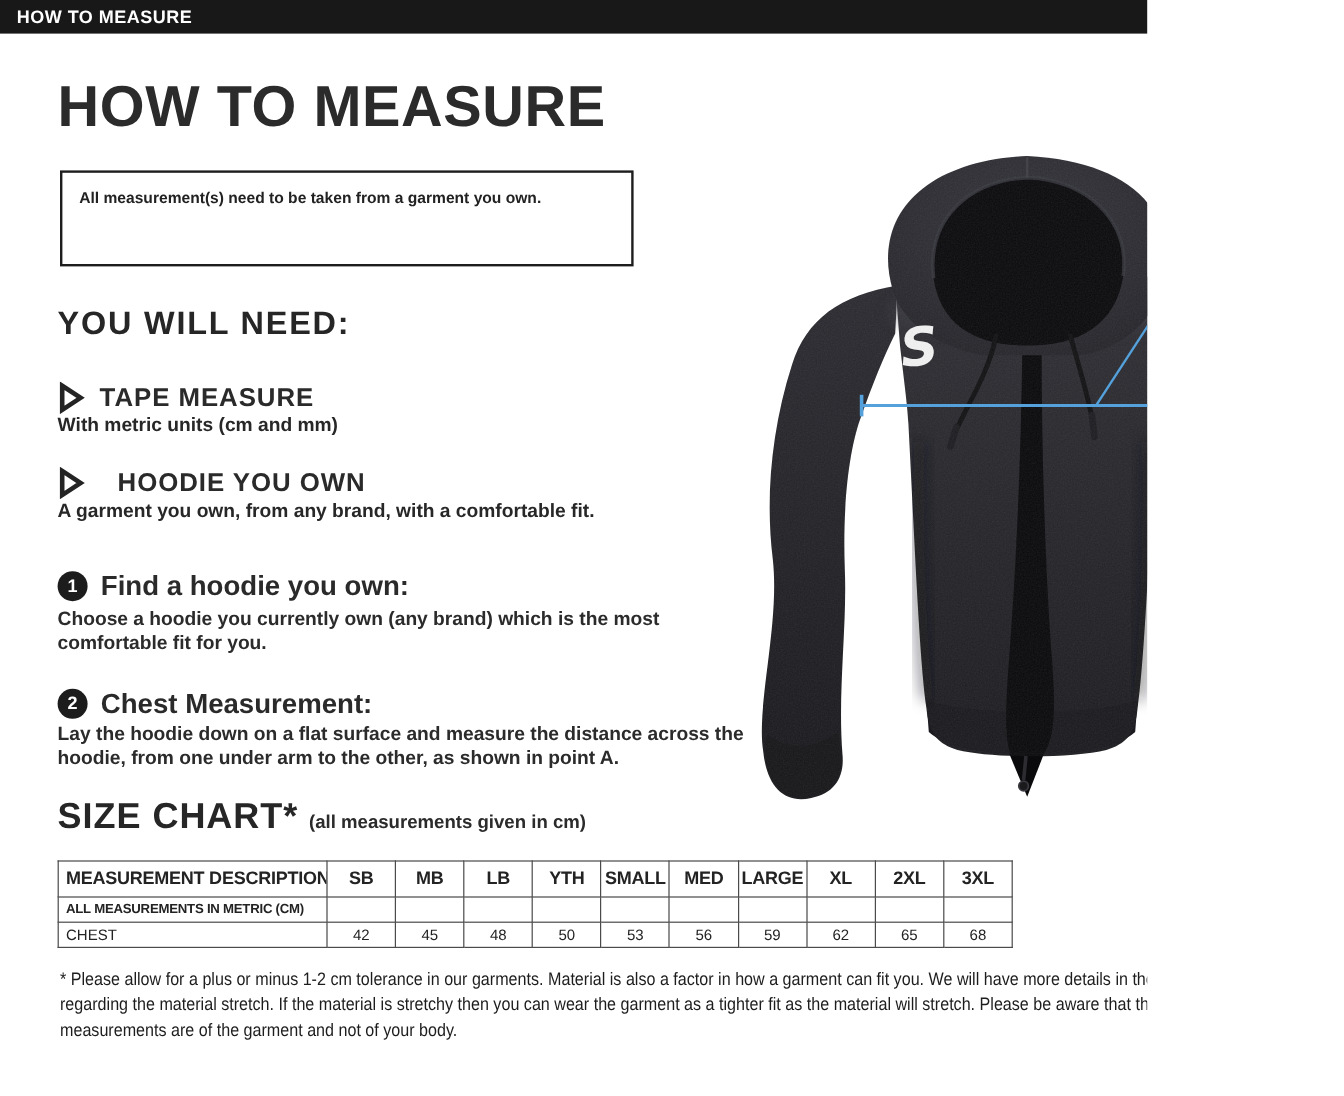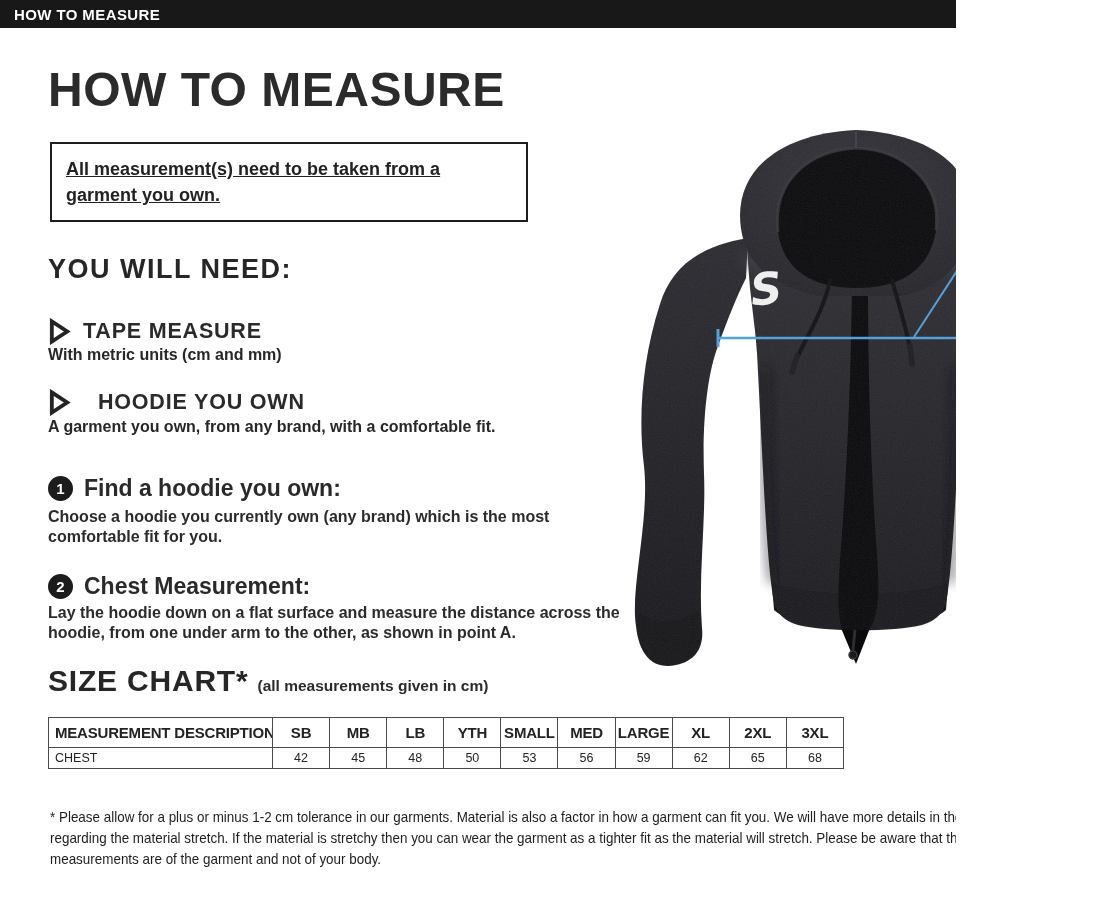--- a/index.html
+++ b/index.html
@@ -19,22 +19,22 @@
   }
   .brand { display:flex; flex-direction:column; align-items:center; line-height:1; margin-top:1px; }
   .brand-name { color:#ffffff; font-size:6px; font-weight:700; letter-spacing:.7px; margin-top:1px; }
   
   .h1 {
     position:absolute; left:48px; top:62px; font-size:48px; font-weight:700;
     letter-spacing:.5px; color:#2b2b2b;
   }
   .notice {
     position:absolute; left:50px; top:142px; width:478px; min-height:80px;
-    border:2.5px solid #1d1d1d; padding:12px 14px; font-size:18px; font-weight:700;
-    line-height:1.45; color:#222222;text-decoration:underline;
+    border:2.5px solid #1d1d1d; padding:12px 14px; font-size:13px; font-weight:700;
+    line-height:1.45; color:#222222;
   }
   .h2-need {
     position:absolute; left:48px; top:254px; font-size:27px; font-weight:700;
     letter-spacing:1.5px; color:#262626;
   }
   .need-item { position:absolute; display:flex; align-items:center; gap:12px; }
   .need-item.n1 { left:48px; top:318px; }
   .need-item.n2 { left:48px; top:389px;gap:27px; }
   .need-title { font-size:21.5px; font-weight:700; letter-spacing:.8px; color:#2a2a2a; }
   .need-sub { position:absolute; left:48px; font-size:16px; font-weight:700; color:#272727; }
@@ -156,20 +156,33 @@
         <th>YTH</th>
         <th>SMALL</th>
         <th>MED</th>
         <th>LARGE</th>
         <th>XL</th>
         <th>2XL</th>
         <th>3XL</th>
       </tr>
     </thead>
     <tbody>
+      <tr class="metric">
+        <td class="desc">ALL MEASUREMENTS IN METRIC (CM)</td>
+        <td></td>
+        <td></td>
+        <td></td>
+        <td></td>
+        <td></td>
+        <td></td>
+        <td></td>
+        <td></td>
+        <td></td>
+        <td></td>
+      </tr>
       <tr class="vals">
         <td class="desc">CHEST</td>
         <td>42</td>
         <td>45</td>
         <td>48</td>
         <td>50</td>
         <td>53</td>
         <td>56</td>
         <td>59</td>
         <td>62</td>

